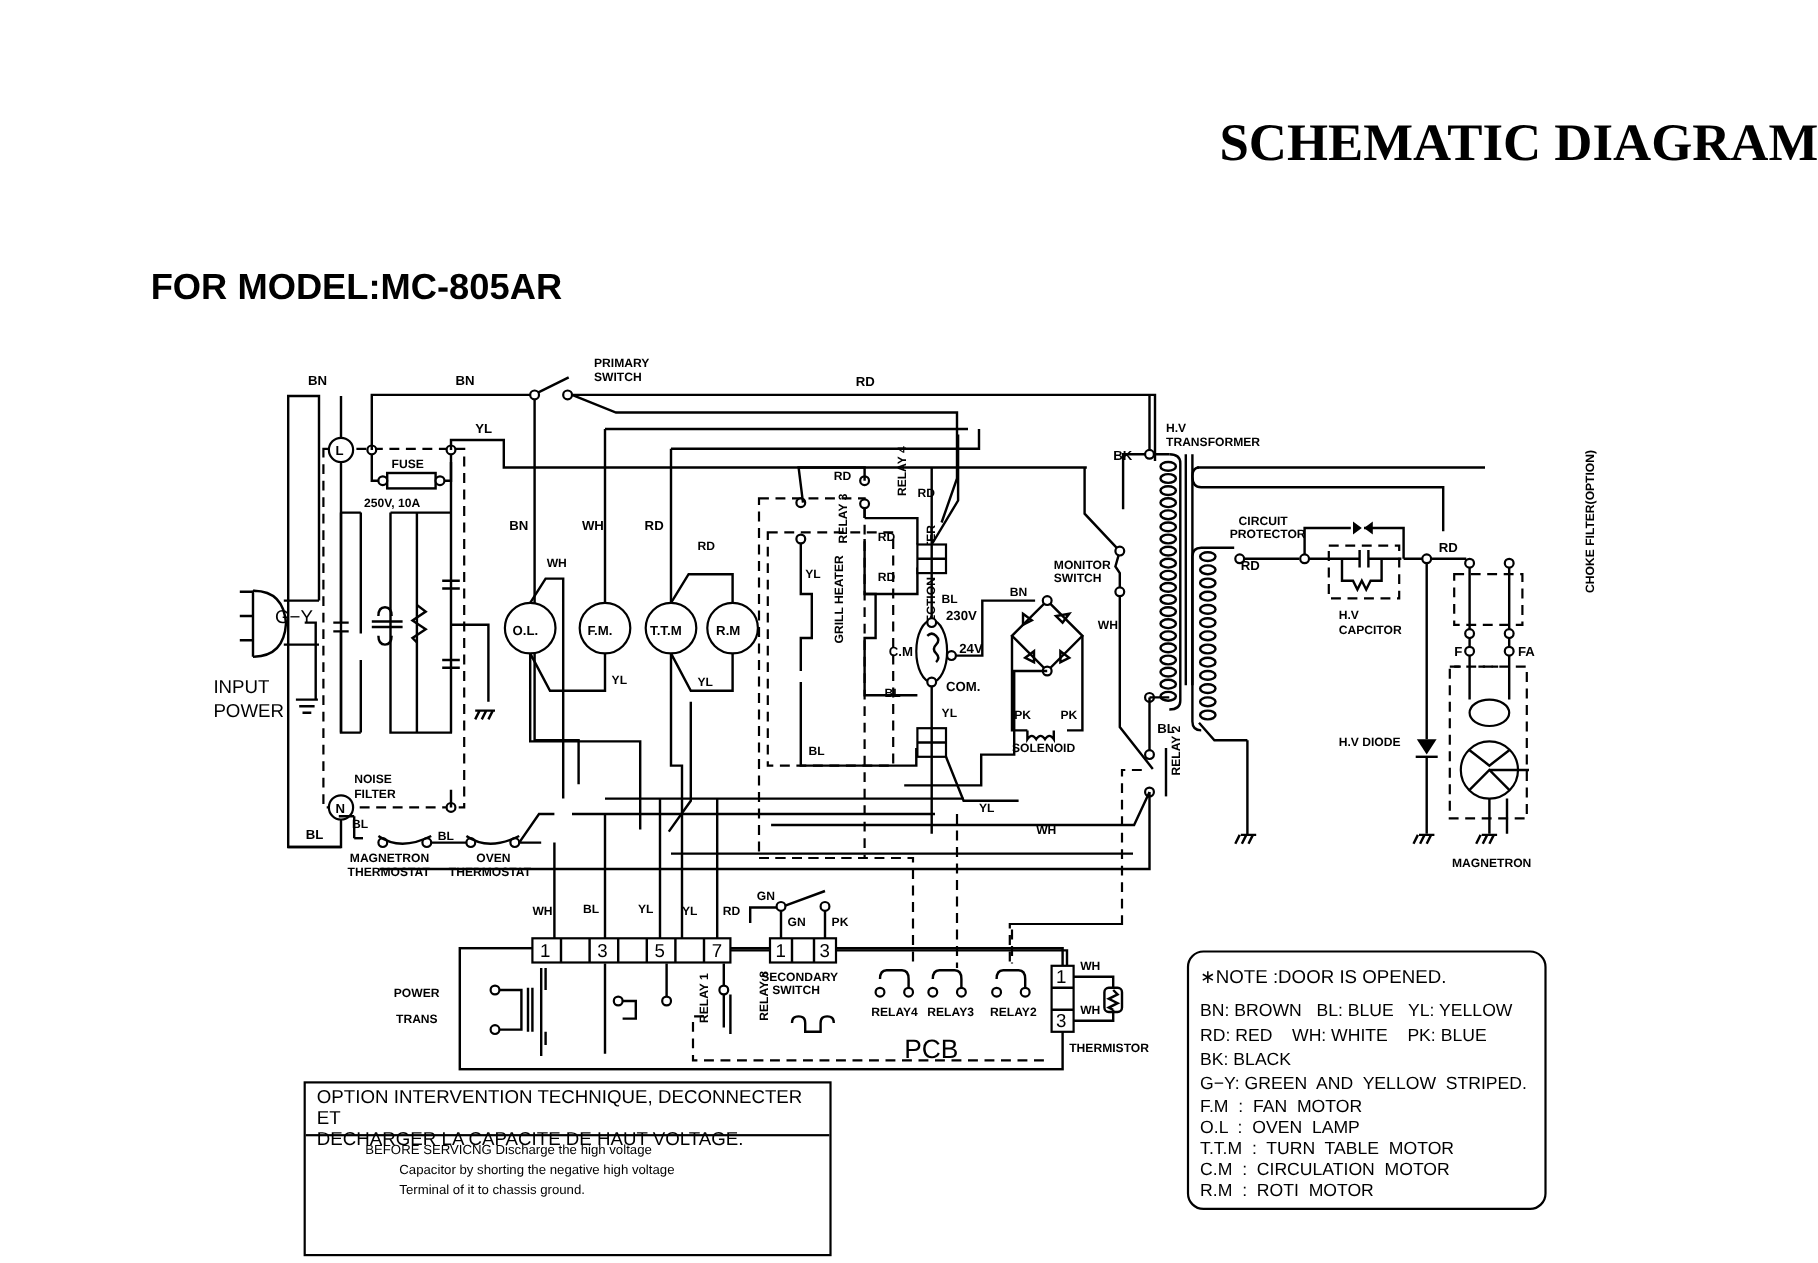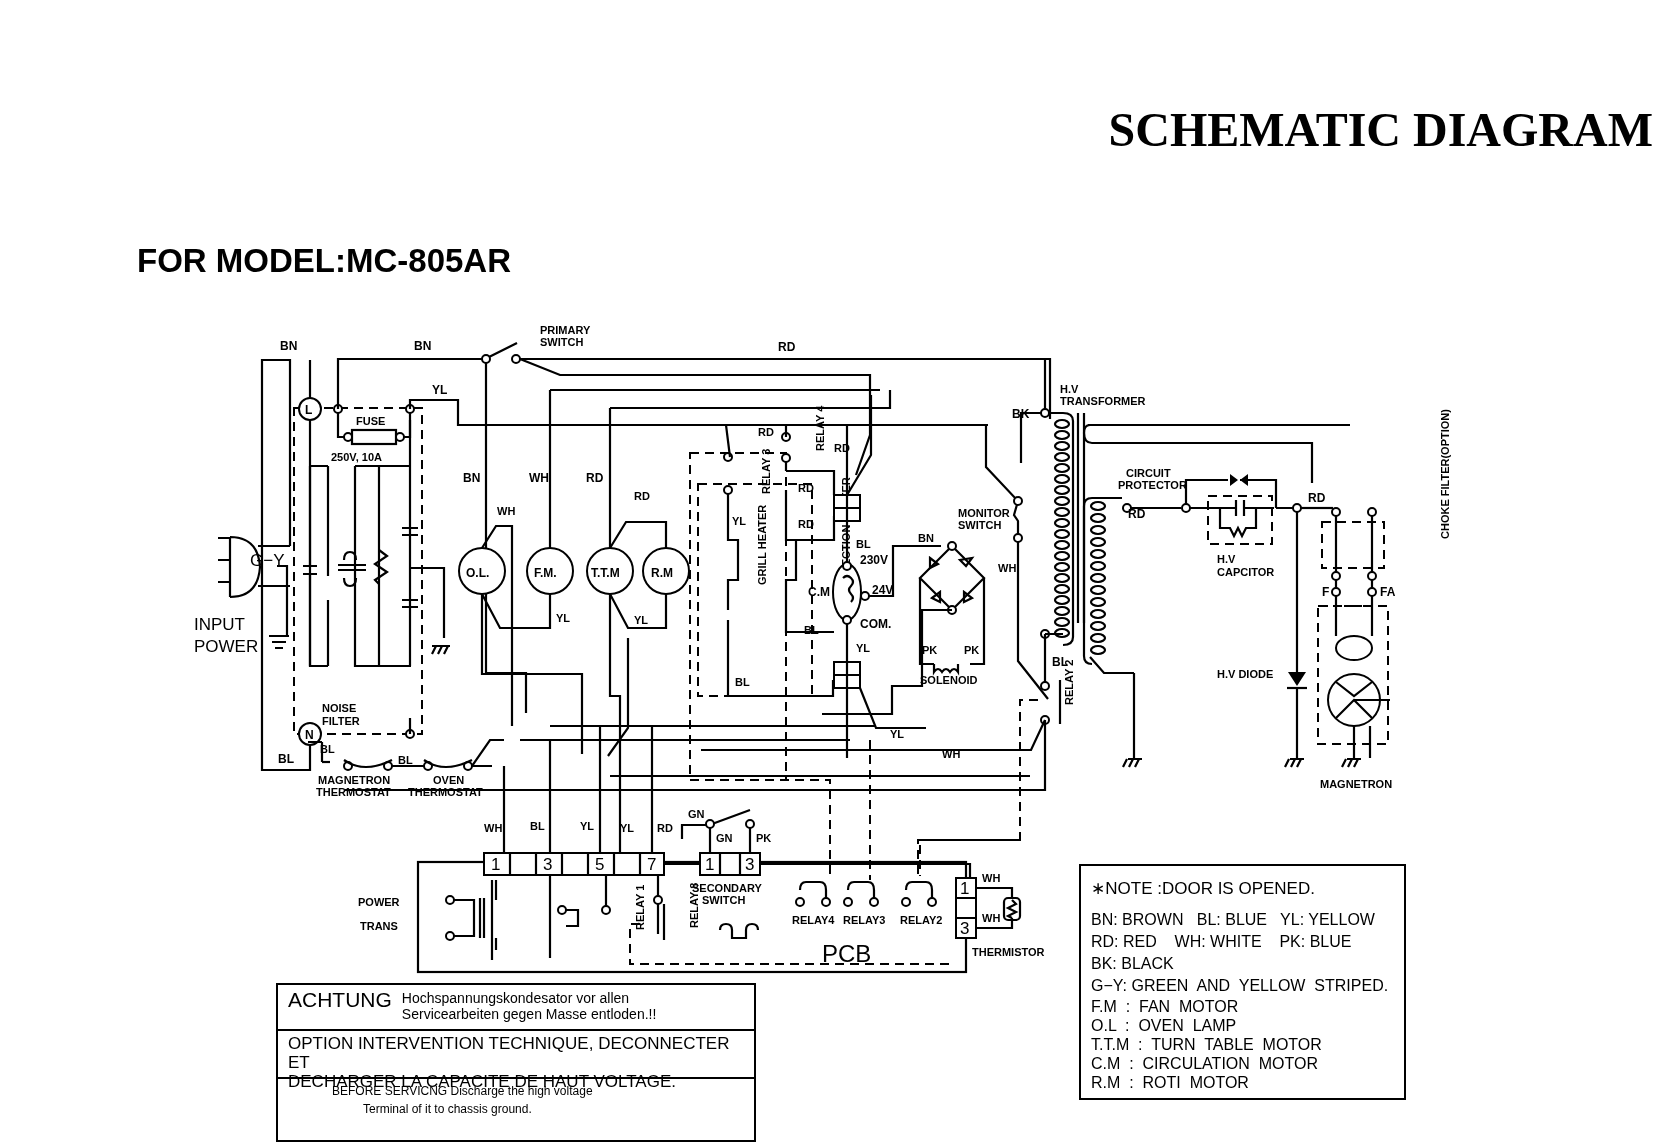--- a/index.html
+++ b/index.html
@@ -17,21 +17,21 @@
   .box { position: absolute; border: 2px solid #000; background: #fff; }
   #warn { left: 276px; top: 983px; width: 476px; height: 155px; }
   #warn .row { border-bottom: 2px solid #000; padding: 3px 10px; }
   #warn .row:last-child { border-bottom: none; }
   #warn .ach { display: flex; align-items: flex-start; height: 38px; }
   #warn .ach .k { font-size: 21px; margin-right: 10px; line-height: 24px; }
   #warn .ach .v { font-size: 14px; line-height: 16px; padding-top: 2px; }
   #warn .fr { font-size: 17px; line-height: 19px; height: 40px; }
   #warn .en { font-size: 12px; line-height: 18px; margin-left: 44px; }
   #warn .en .ind { padding-left: 31px; }
-  #legend { left: 1079px; top: 864px; width: 327px; height: 236px; padding: 8px 10px; box-sizing: border-box; font-size: 16px; }
+  #legend { left: 1079px; top: 864px; width: 327px; height: 236px; padding: 8px 10px; box-sizing: border-box; font-size: 16px; border-radius: 15px; }
   #legend .note { margin-top: 4px; margin-bottom: 10px; font-size: 17px; }
   #legend .ln { line-height: 22px; white-space: pre; }
   #legend .ab { line-height: 19px; white-space: pre; }
 </style>
 </head>
 <body>
 
 <div id="title">SCHEMATIC DIAGRAM</div>
 <div id="model">FOR MODEL:MC-805AR</div>
 
@@ -384,33 +384,27 @@
   <text class="big" x="960" y="934">3</text>
   <path class="w" d="M976 888 h36 v10 M976 928 h36 v-10"></path>
   <rect class="w" x="1004" y="898" width="16" height="22" rx="4"></rect>
   <path class="w" d="M1012 900 l4 4 l-8 4 l8 4 l-8 4 l4 2"></path>
   <text class="ls" x="982" y="882">WH</text>
   <text class="ls" x="982" y="922">WH</text>
   <text class="ls" x="972" y="956">THERMISTOR</text>
 </svg>
 
 <div id="warn" class="box">
-  <div class="row ach">
-    <span class="k">ACHTUNG</span>
-    <span class="v">
-      <div>Hochspannungskondesator vor allen</div>
-      <div>Servicearbeiten gegen Masse entloden.!!</div>
-    </span>
-  </div>
   <div class="row fr">
     <div>OPTION INTERVENTION TECHNIQUE, DECONNECTER ET</div>
     <div>DECHARGER LA CAPACITE DE HAUT VOLTAGE.</div>
   </div>
   <div class="row en">
     <div>BEFORE SERVICNG Discharge the high voltage</div>
+    <div class="ind">Capacitor by shorting the negative high voltage</div>
     <div class="ind">Terminal of it to chassis ground.</div>
   </div>
 </div>
 
 <div id="legend" class="box">
   <div class="note">∗NOTE  :DOOR IS OPENED.</div>
   <div class="ln">BN: BROWN   BL: BLUE   YL: YELLOW</div>
   <div class="ln">RD: RED    WH: WHITE    PK: BLUE</div>
   <div class="ln">BK: BLACK</div>
   <div class="ln">G−Y: GREEN  AND  YELLOW  STRIPED.</div>

